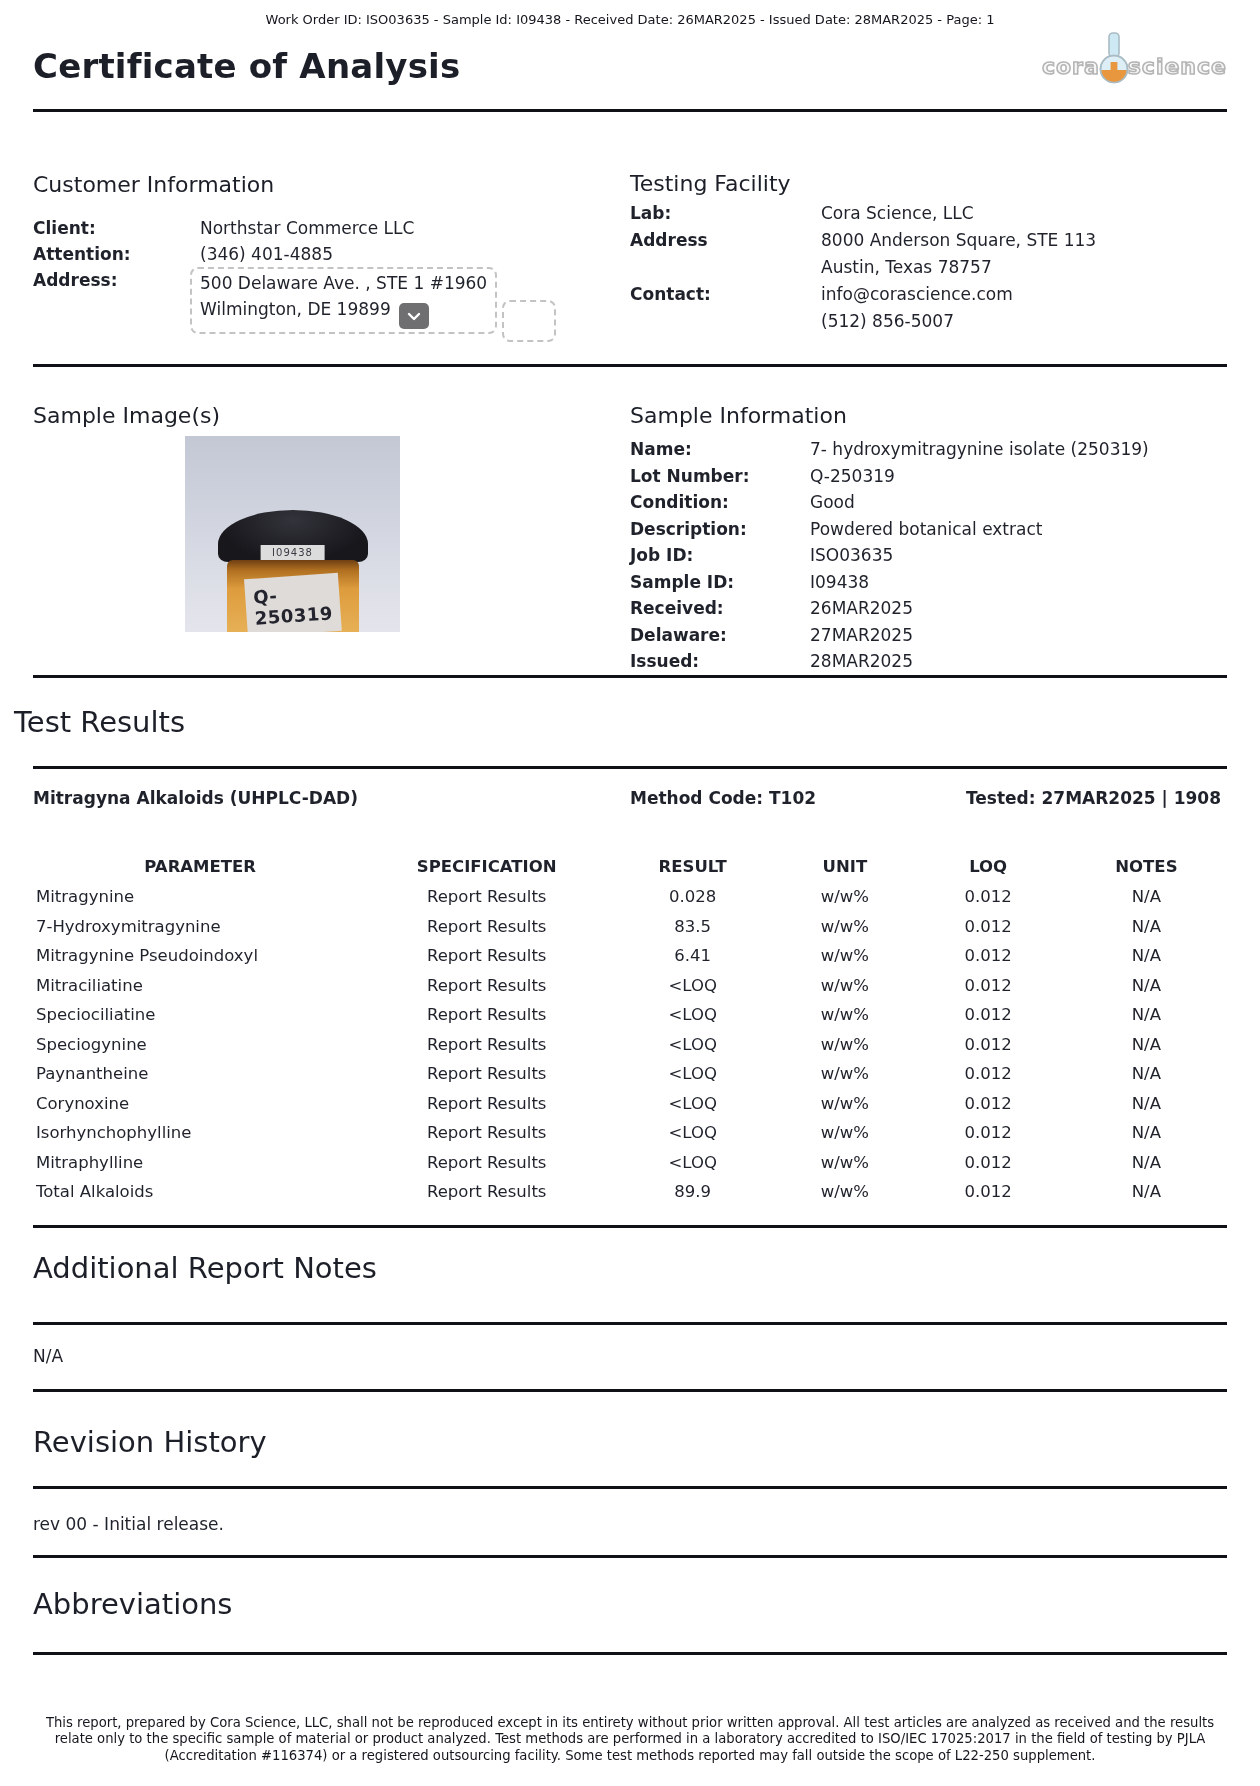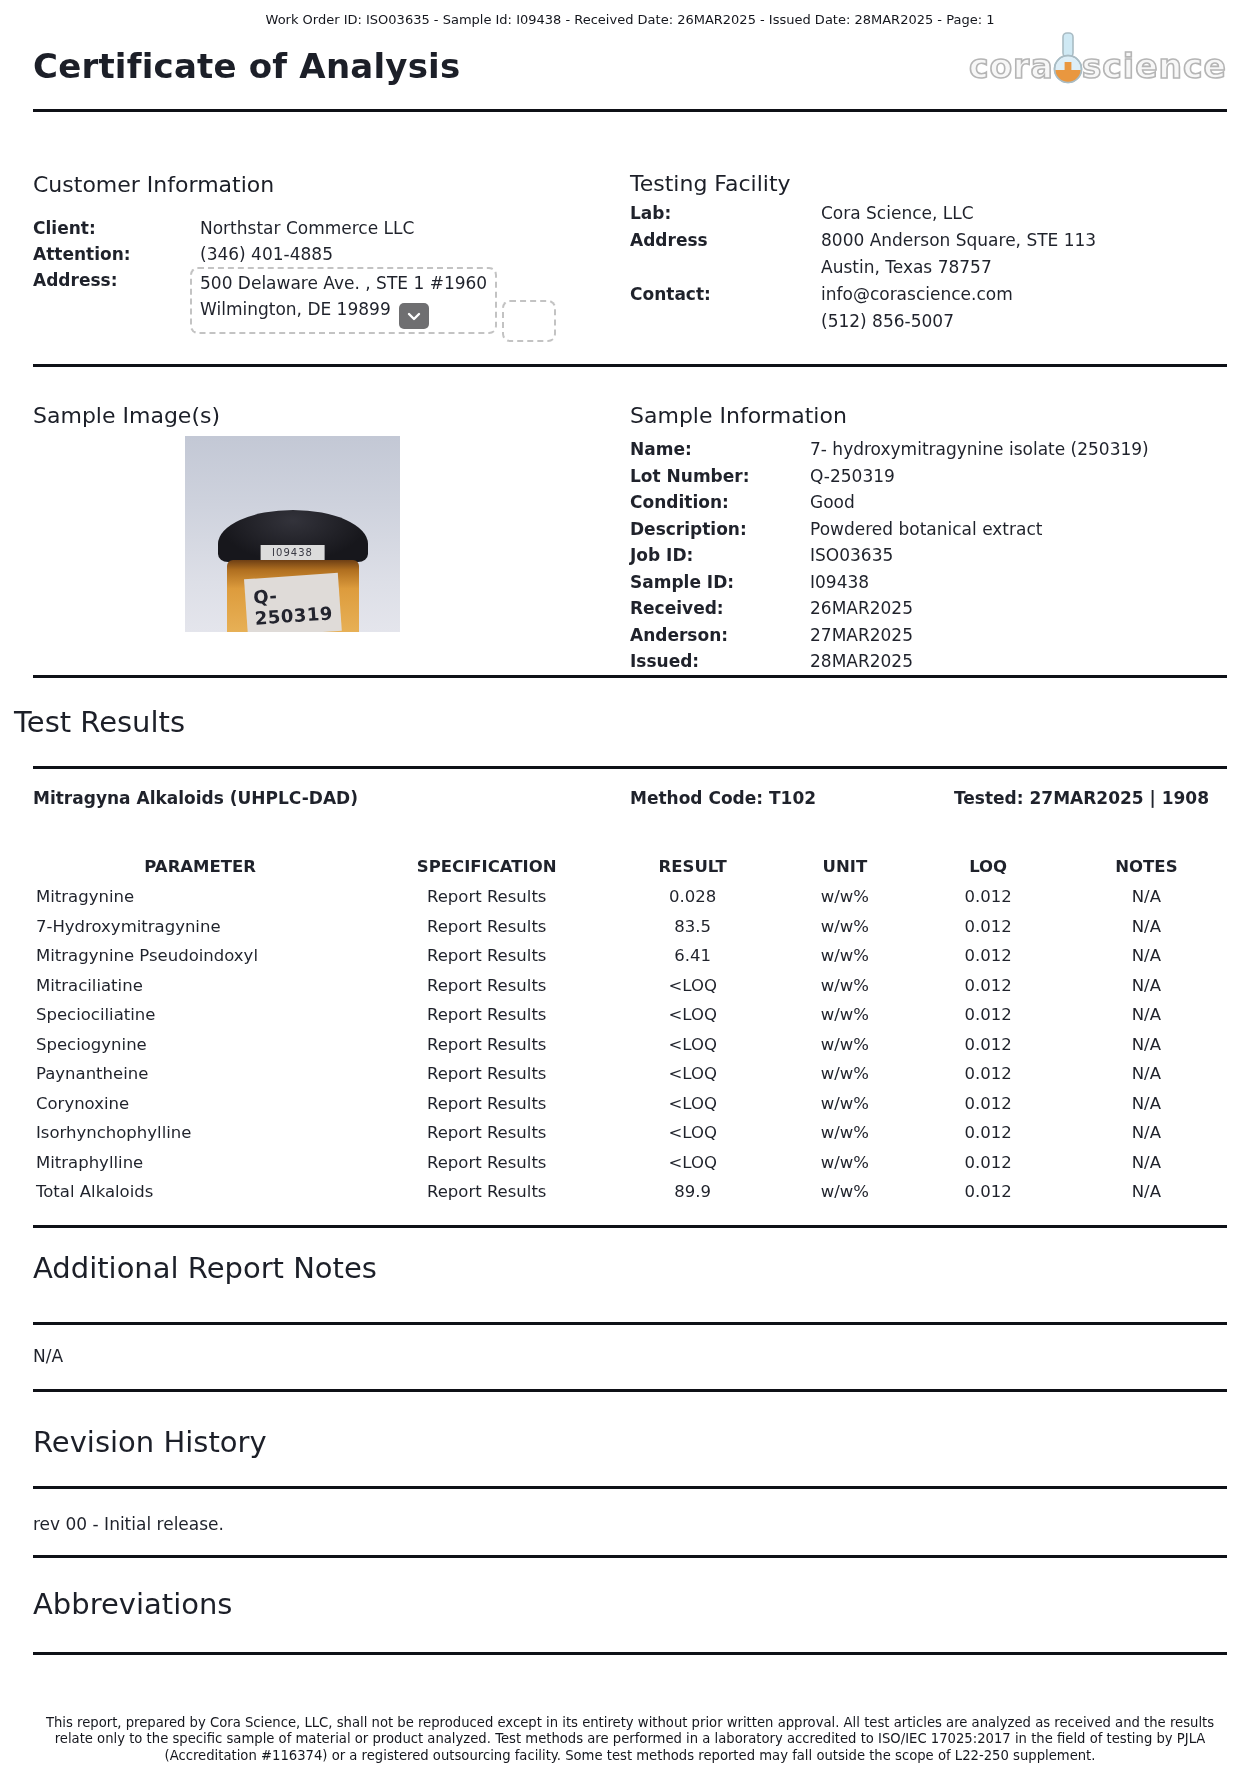--- a/index.html
+++ b/index.html
@@ -7,21 +7,21 @@
   body {
     width:1260px; min-height:1786px; margin:0 auto;
     font-family:"DejaVu Sans","Liberation Sans",sans-serif;
     color:#1f222b; padding-bottom:14px;
   }
   .meta-line { margin-top:12px; text-align:center; font-size:13px; color:#14161d; }
   .title-row { display:flex; justify-content:space-between; align-items:center; padding:0 33px; margin-top:10px;gap:12px; }
   .page-title { font-size:34px; font-weight:600; letter-spacing:0.2px; color:#1c1f28; }
   .logo { display:flex; align-items:center; }
   .logo-word {
-    font-size:33px; font-weight:bold; letter-spacing:1px; color:#f7f7f7;
+    font-size:22px; font-weight:bold; letter-spacing:1px; color:#f7f7f7;
     -webkit-text-stroke:1.6px #b5b5b5; text-shadow:0 0 1px #cfcfcf;
   }
   .flask { margin:0 -3px; position:relative; top:-6px; }
   .rule { height:3px; background:#0f1117; margin:0 33px; }
   .rule-1 { margin-top:14px; }
 
   .cols { display:flex; padding:0 33px; }
   .col-l { width:50%; }
   .col-r { width:50%; }
   .sec-head { font-size:22px; font-weight:400; color:#1c1f28; }
@@ -78,21 +78,21 @@
   }
   .sec2-rows { margin-top:8px; }
   .kv-s { display:flex; font-size:17px; line-height:26.5px; }
   .kv-s .k { font-weight:bold; width:180px; flex:none; }
 
   .big-head { font-size:29px; font-weight:400; color:#1c1f28; padding:0 33px; line-height:36px; }
   .tr-head { margin-top:26px;padding-left:14px; }
   .rule-4 { margin-top:26px; }
   .method-row { position:relative; margin:18px 33px 0 33px; font-size:17px; font-weight:bold; line-height:22px; height:22px; }
   .method-mid { position:absolute; left:50%; top:0; }
-  .method-right { position:absolute; right:18px; top:0; }
+  .method-right { position:absolute; right:6px; top:0; }
 
   table.results { width:1194px; margin:48px 33px 0 33px; border-collapse:collapse; table-layout:fixed; }
   table.results th { font-size:16.5px; font-weight:bold; text-align:center; padding:0 2px 6px 2px; }
   table.results td { font-size:16.5px; text-align:center; padding:0 2px; line-height:29.5px; }
   table.results td.param { text-align:left; padding-left:3px; }
   col.c1{width:28%} col.c2{width:20%} col.c3{width:14.5%} col.c4{width:11%} col.c5{width:13%} col.c6{width:13.5%}
 
   .rule-5 { margin-top:18px; }
   .notes-head { margin-top:22px; }
   .rule-6 { margin-top:36px; }
@@ -239,21 +239,21 @@
           <span class="k">Sample ID:</span>
           <span>I09438</span>
         </div>
 
         <div class="kv-s">
           <span class="k">Received:</span>
           <span>26MAR2025</span>
         </div>
 
         <div class="kv-s">
-          <span class="k">Anderson:</span>
+          <span class="k">Delaware:</span>
           <span>27MAR2025</span>
         </div>
 
         <div class="kv-s">
           <span class="k">Issued:</span>
           <span>28MAR2025</span>
         </div>
       </div>
   </div>
 </div>

